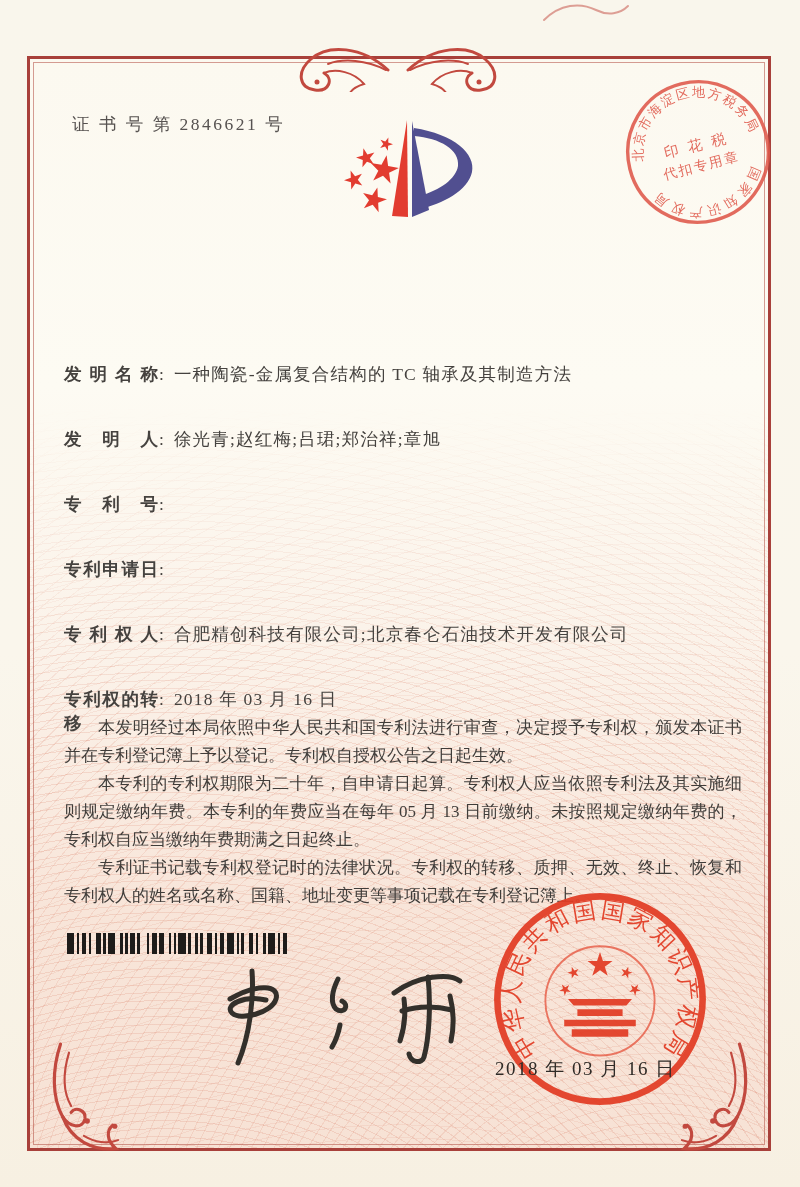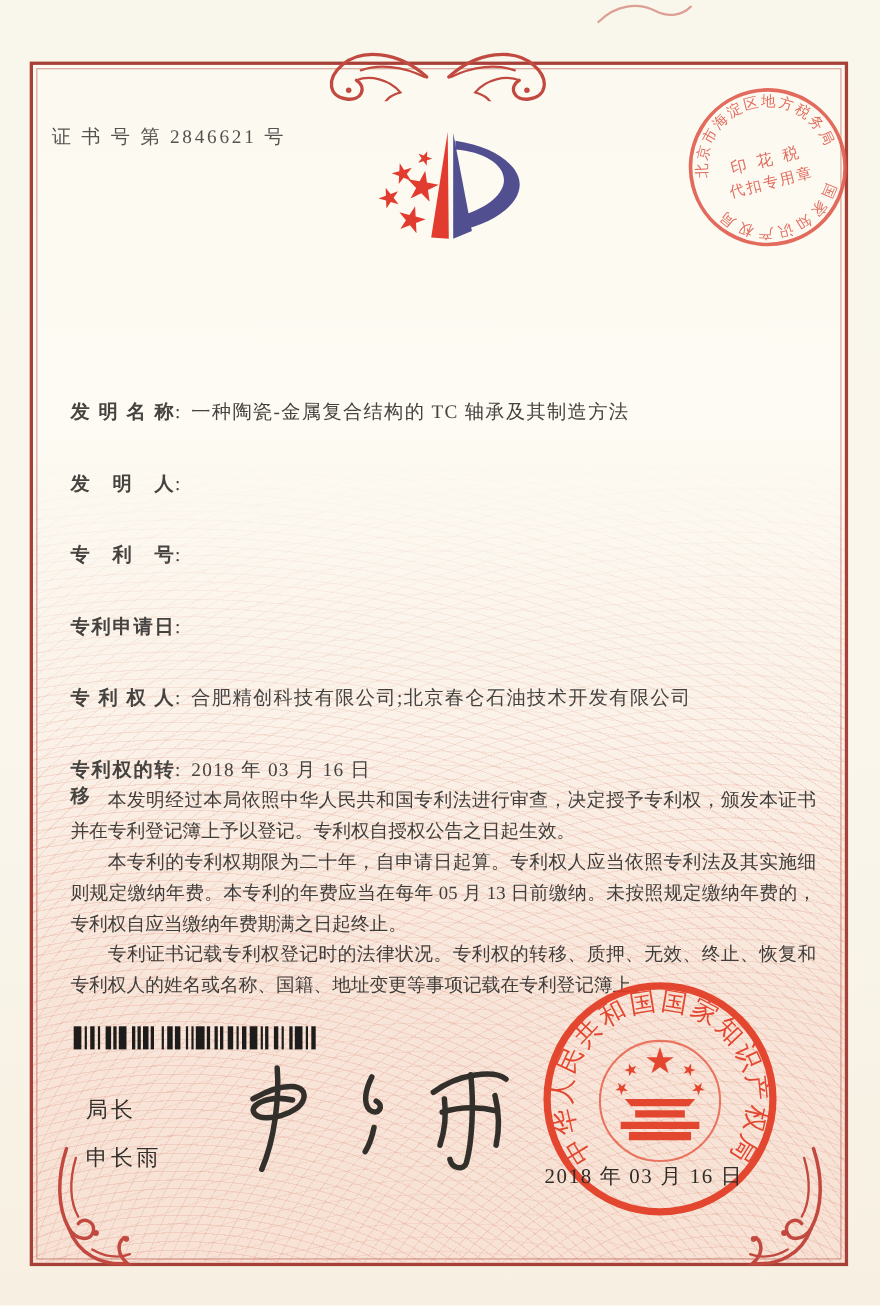--- a/index.html
+++ b/index.html
@@ -31,21 +31,21 @@
     position:absolute;inset:0;pointer-events:none;
     background:
       repeating-radial-gradient(circle at 18% 135%, rgba(219,128,104,.20) 0 1px, transparent 1px 8px),
       repeating-radial-gradient(circle at 85% 118%, rgba(219,128,104,.16) 0 1px, transparent 1px 10px),
       repeating-radial-gradient(circle at 50% 160%, rgba(219,128,104,.12) 0 1px, transparent 1px 13px);
     -webkit-mask-image:linear-gradient(180deg,transparent 0%,transparent 32%,#000 62%,#000 100%);
             mask-image:linear-gradient(180deg,transparent 0%,transparent 32%,#000 62%,#000 100%);
   }
   
   .cert-no{
-    position:absolute;left:47px;top:112px;font-size:17.5px;letter-spacing:2.5px;color:#565250;
+    position:absolute;left:72px;top:112px;font-size:17.5px;letter-spacing:2.5px;color:#565250;
   }
   .logo{position:absolute;left:330px;top:92px;width:170px;height:135px;}
   .tax-stamp{position:absolute;left:620px;top:74px;width:156px;height:156px;opacity:.88;}
   .title{
     position:absolute;left:27px;top:240px;width:744px;text-align:center;
     font-size:46px;font-weight:600;color:#2a2927;letter-spacing:28px;padding-left:28px;
   }
   
   .fields{position:absolute;left:64px;top:362px;width:690px;}
   .field-row{display:flex;align-items:baseline;font-size:17.5px;line-height:24px;margin-bottom:41px;color:#45423f;}
@@ -160,20 +160,21 @@
 
   <div class="fields">
     <div class="field-row">
       <span class="field-label">发 明 名 称</span>
         <span class="field-colon">:</span>
         <span class="field-value">一种陶瓷-金属复合结构的 TC 轴承及其制造方法</span>
     </div>
     <div class="field-row">
       <span class="field-label">发 明 人</span>
         <span class="field-colon">:</span>
+        <span class="field-value">徐光青;赵红梅;吕珺;郑治祥;章旭</span>
     </div>
     <div class="field-row">
       <span class="field-label">专 利 号</span>
         <span class="field-colon">:</span>
     </div>
     <div class="field-row">
       <span class="field-label">专利申请日</span>
         <span class="field-colon">:</span>
     </div>
     <div class="field-row">
@@ -254,24 +255,20 @@
       <i style="flex-grow: 1;"></i>
       <i style="flex-grow: 1;"></i>
       <i style="flex-grow: 3;"></i>
       <i style="flex-grow: 1;"></i>
       <i style="flex-grow: 1;"></i>
       <i style="flex-grow: 1;"></i>
       <i style="flex-grow: 2;"></i>
       <i style="flex-grow: 1;"></i>
     </div>
 
-  <div class="signer">
-    <div>局长</div>
-    <div class="name">申长雨</div>
-  </div>
 
   <svg class="signature" viewBox="0 0 282 108">
     <path class="sig-stroke" d="M42,36 C70,20 92,22 88,36 C84,50 52,58 44,50 C36,42 56,32 78,37"></path>
     <path class="sig-stroke" d="M64,8 C66,34 62,72 50,100"></path>
     <path class="sig-stroke" d="M150,16 C144,28 142,40 148,46 C156,52 162,42 154,38"></path>
     <path class="sig-stroke" d="M152,62 C150,72 147,79 144,84"></path>
     <path class="sig-stroke" d="M206,30 C230,12 262,10 272,18"></path>
     <path class="sig-stroke" d="M240,14 C243,42 241,76 236,94 C234,101 223,100 221,91"></path>
     <path class="sig-stroke" d="M216,36 C218,52 216,66 212,78"></path>
     <path class="sig-stroke" d="M262,33 C266,49 266,64 263,78"></path>

